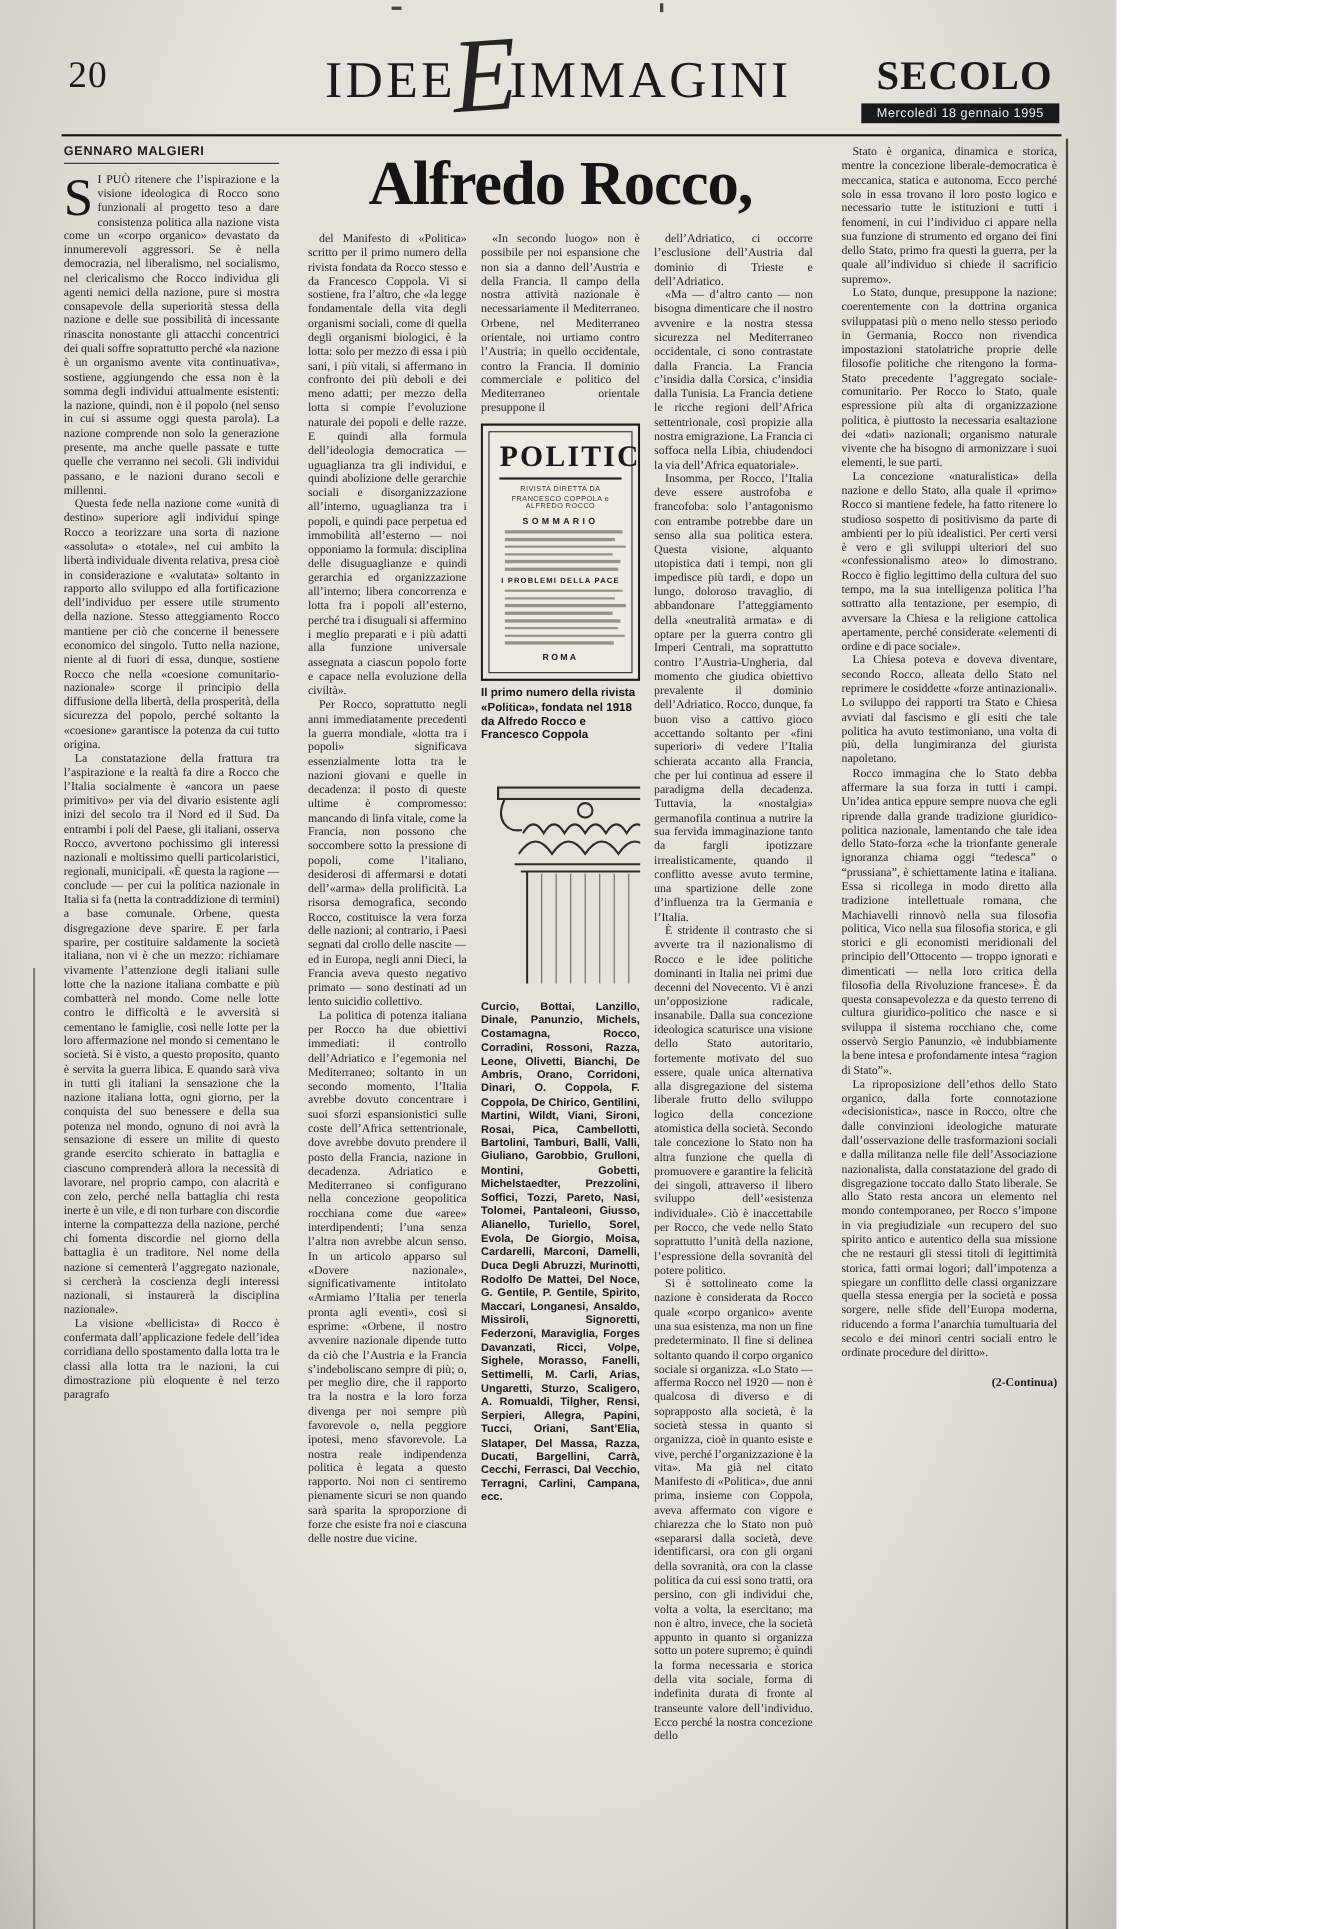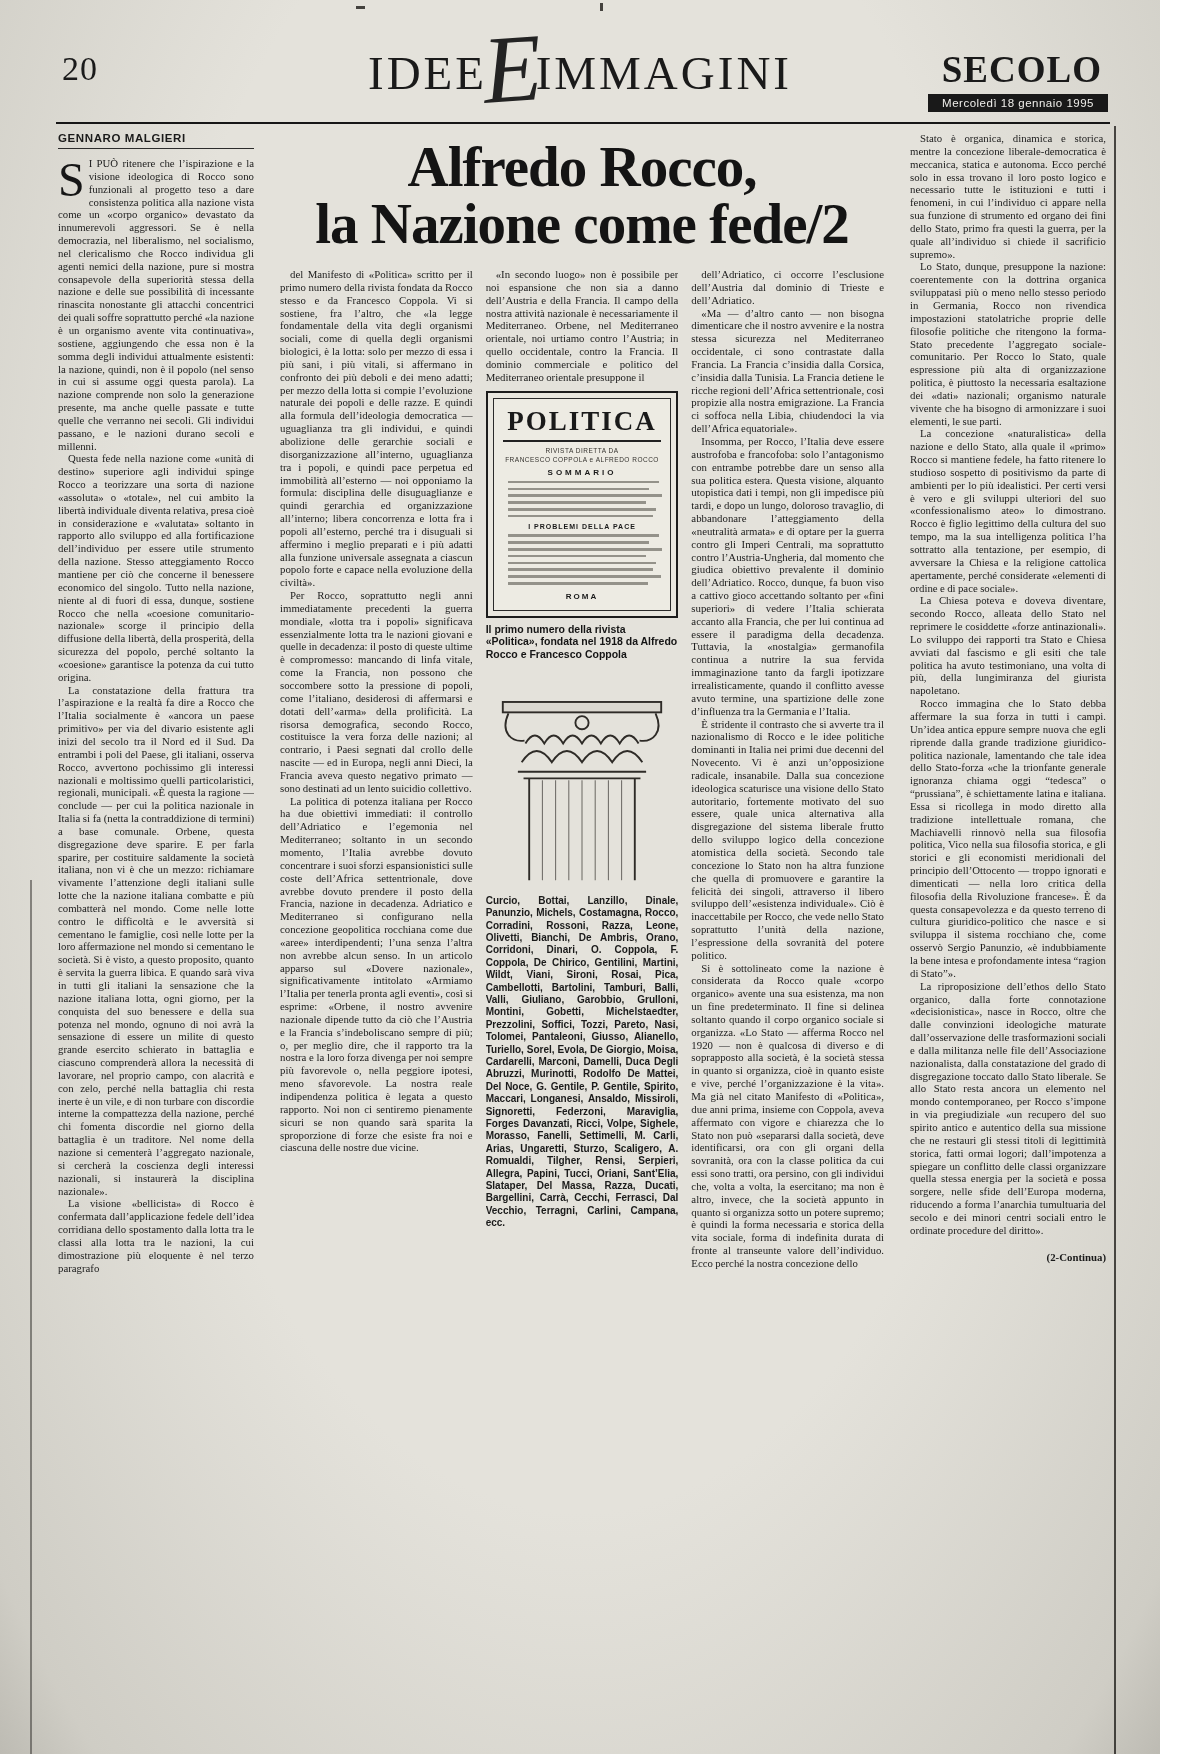--- a/index.html
+++ b/index.html
@@ -1,19 +1,19 @@
 <!DOCTYPE html>
 <html lang="it"><head>
 <meta charset="utf-8">
 <style>
   html,body{margin:0;padding:0;}
   body{width:1202px;height:1754px;overflow:hidden;font-family:"Liberation Serif",serif;}
-  .page{position:absolute;inset:0;width:1160px;height:1754px;
+  .page{position:absolute;inset:0;width:988px;height:1754px;
         background:radial-gradient(ellipse at 50% 38%, #e4e2db 55%, #cfcdc5 92%, #bdbbb3 100%);
-        color:#1a1a1a;}
+        color:#1a1a1a;padding-left:27px;}
   
   .pageno{position:absolute;left:62px;top:50px;font-size:34px;letter-spacing:1px;}
   .section-title{position:absolute;left:0;right:0;top:46px;text-align:center;}
   .section-title .w{font-size:47px;font-weight:400;letter-spacing:3px;vertical-align:baseline;}
   .section-title .amp{display:inline-block;font-size:96px;font-style:italic;font-weight:400;
         line-height:0;vertical-align:-12px;margin:0 -6px 0 -4px;transform:rotate(-4deg);color:#232323;}
   .masthead{position:absolute;right:52px;top:48px;text-align:right;}
   .masthead .logo{position:relative;display:inline-block;font-size:37px;font-weight:700;
         letter-spacing:1px;padding:0 6px;z-index:2;}
   .masthead .c1,.masthead .c2{position:absolute;border-radius:50%;border:3px solid #6a675f;opacity:.55;z-index:-1;}
@@ -107,21 +107,20 @@
       <div>
           <p class="para">Questa fede nella nazione come «unità di destino» superiore agli individui spinge Rocco a teorizzare una sorta di nazione «assoluta» o «totale», nel cui ambito la libertà individuale diventa relativa, presa cioè in considerazione e «valutata» soltanto in rapporto allo sviluppo ed alla fortificazione dell’individuo per essere utile strumento della nazione. Stesso atteggiamento Rocco mantiene per ciò che concerne il benessere economico del singolo. Tutto nella nazione, niente al di fuori di essa, dunque, sostiene Rocco che nella «coesione comunitario-nazionale» scorge il principio della diffusione della libertà, della prosperità, della sicurezza del popolo, perché soltanto la «coesione» garantisce la potenza da cui tutto origina.</p>
           <p class="para">La constatazione della frattura tra l’aspirazione e la realtà fa dire a Rocco che l’Italia socialmente è «ancora un paese primitivo» per via del divario esistente agli inizi del secolo tra il Nord ed il Sud. Da entrambi i poli del Paese, gli italiani, osserva Rocco, avvertono pochissimo gli interessi nazionali e moltissimo quelli particolaristici, regionali, municipali. «È questa la ragione — conclude — per cui la politica nazionale in Italia si fa (netta la contraddizione di termini) a base comunale. Orbene, questa disgregazione deve sparire. E per farla sparire, per costituire saldamente la società italiana, non vi è che un mezzo: richiamare vivamente l’attenzione degli italiani sulle lotte che la nazione italiana combatte e più combatterà nel mondo. Come nelle lotte contro le difficoltà e le avversità si cementano le famiglie, così nelle lotte per la loro affermazione nel mondo si cementano le società. Si è visto, a questo proposito, quanto è servita la guerra libica. E quando sarà viva in tutti gli italiani la sensazione che la nazione italiana lotta, ogni giorno, per la conquista del suo benessere e della sua potenza nel mondo, ognuno di noi avrà la sensazione di essere un milite di questo grande esercito schierato in battaglia e ciascuno comprenderà allora la necessità di lavorare, nel proprio campo, con alacrità e con zelo, perché nella battaglia chi resta inerte è un vile, e di non turbare con discordie interne la compattezza della nazione, perché chi fomenta discordie nel giorno della battaglia è un traditore. Nel nome della nazione si cementerà l’aggregato nazionale, si cercherà la coscienza degli interessi nazionali, si instaurerà la disciplina nazionale».</p>
           <p class="para">La visione «bellicista» di Rocco è confermata dall’applicazione fedele dell’idea corridiana dello spostamento dalla lotta tra le classi alla lotta tra le nazioni, la cui dimostrazione più eloquente è nel terzo paragrafo</p>
         </div>
     </div>
 
     <div class="mid">
       <div class="headline">
         <div class="hl1">Alfredo Rocco,</div>
-        <div class="hl2">la Nazione come fede/2</div>
       </div>
       <div class="mid-cols">
 
         <div class="mcol">
             <p class="para">del Manifesto di «Politica» scritto per il primo numero della rivista fondata da Rocco stesso e da Francesco Coppola. Vi si sostiene, fra l’altro, che «la legge fondamentale della vita degli organismi sociali, come di quella degli organismi biologici, è la lotta: solo per mezzo di essa i più sani, i più vitali, si affermano in confronto dei più deboli e dei meno adatti; per mezzo della lotta si compie l’evoluzione naturale dei popoli e delle razze. E quindi alla formula dell’ideologia democratica — uguaglianza tra gli individui, e quindi abolizione delle gerarchie sociali e disorganizzazione all’interno, uguaglianza tra i popoli, e quindi pace perpetua ed immobilità all’esterno — noi opponiamo la formula: disciplina delle disuguaglianze e quindi gerarchia ed organizzazione all’interno; libera concorrenza e lotta fra i popoli all’esterno, perché tra i disuguali si affermino i meglio preparati e i più adatti alla funzione universale assegnata a ciascun popolo forte e capace nella evoluzione della civiltà».</p>
             <p class="para">Per Rocco, soprattutto negli anni immediatamente precedenti la guerra mondiale, «lotta tra i popoli» significava essenzialmente lotta tra le nazioni giovani e quelle in decadenza: il posto di queste ultime è compromesso: mancando di linfa vitale, come la Francia, non possono che soccombere sotto la pressione di popoli, come l’italiano, desiderosi di affermarsi e dotati dell’«arma» della prolificità. La risorsa demografica, secondo Rocco, costituisce la vera forza delle nazioni; al contrario, i Paesi segnati dal crollo delle nascite — ed in Europa, negli anni Dieci, la Francia aveva questo negativo primato — sono destinati ad un lento suicidio collettivo.</p>
             <p class="para">La politica di potenza italiana per Rocco ha due obiettivi immediati: il controllo dell’Adriatico e l’egemonia nel Mediterraneo; soltanto in un secondo momento, l’Italia avrebbe dovuto concentrare i suoi sforzi espansionistici sulle coste dell’Africa settentrionale, dove avrebbe dovuto prendere il posto della Francia, nazione in decadenza. Adriatico e Mediterraneo si configurano nella concezione geopolitica rocchiana come due «aree» interdipendenti; l’una senza l’altra non avrebbe alcun senso. In un articolo apparso sul «Dovere nazionale», significativamente intitolato «Armiamo l’Italia per tenerla pronta agli eventi», così si esprime: «Orbene, il nostro avvenire nazionale dipende tutto da ciò che l’Austria e la Francia s’indeboliscano sempre di più; o, per meglio dire, che il rapporto tra la nostra e la loro forza divenga per noi sempre più favorevole o, nella peggiore ipotesi, meno sfavorevole. La nostra reale indipendenza politica è legata a questo rapporto. Noi non ci sentiremo pienamente sicuri se non quando sarà sparita la sproporzione di forze che esiste fra noi e ciascuna delle nostre due vicine.</p>
           </div>
 
         <div class="mcol">

